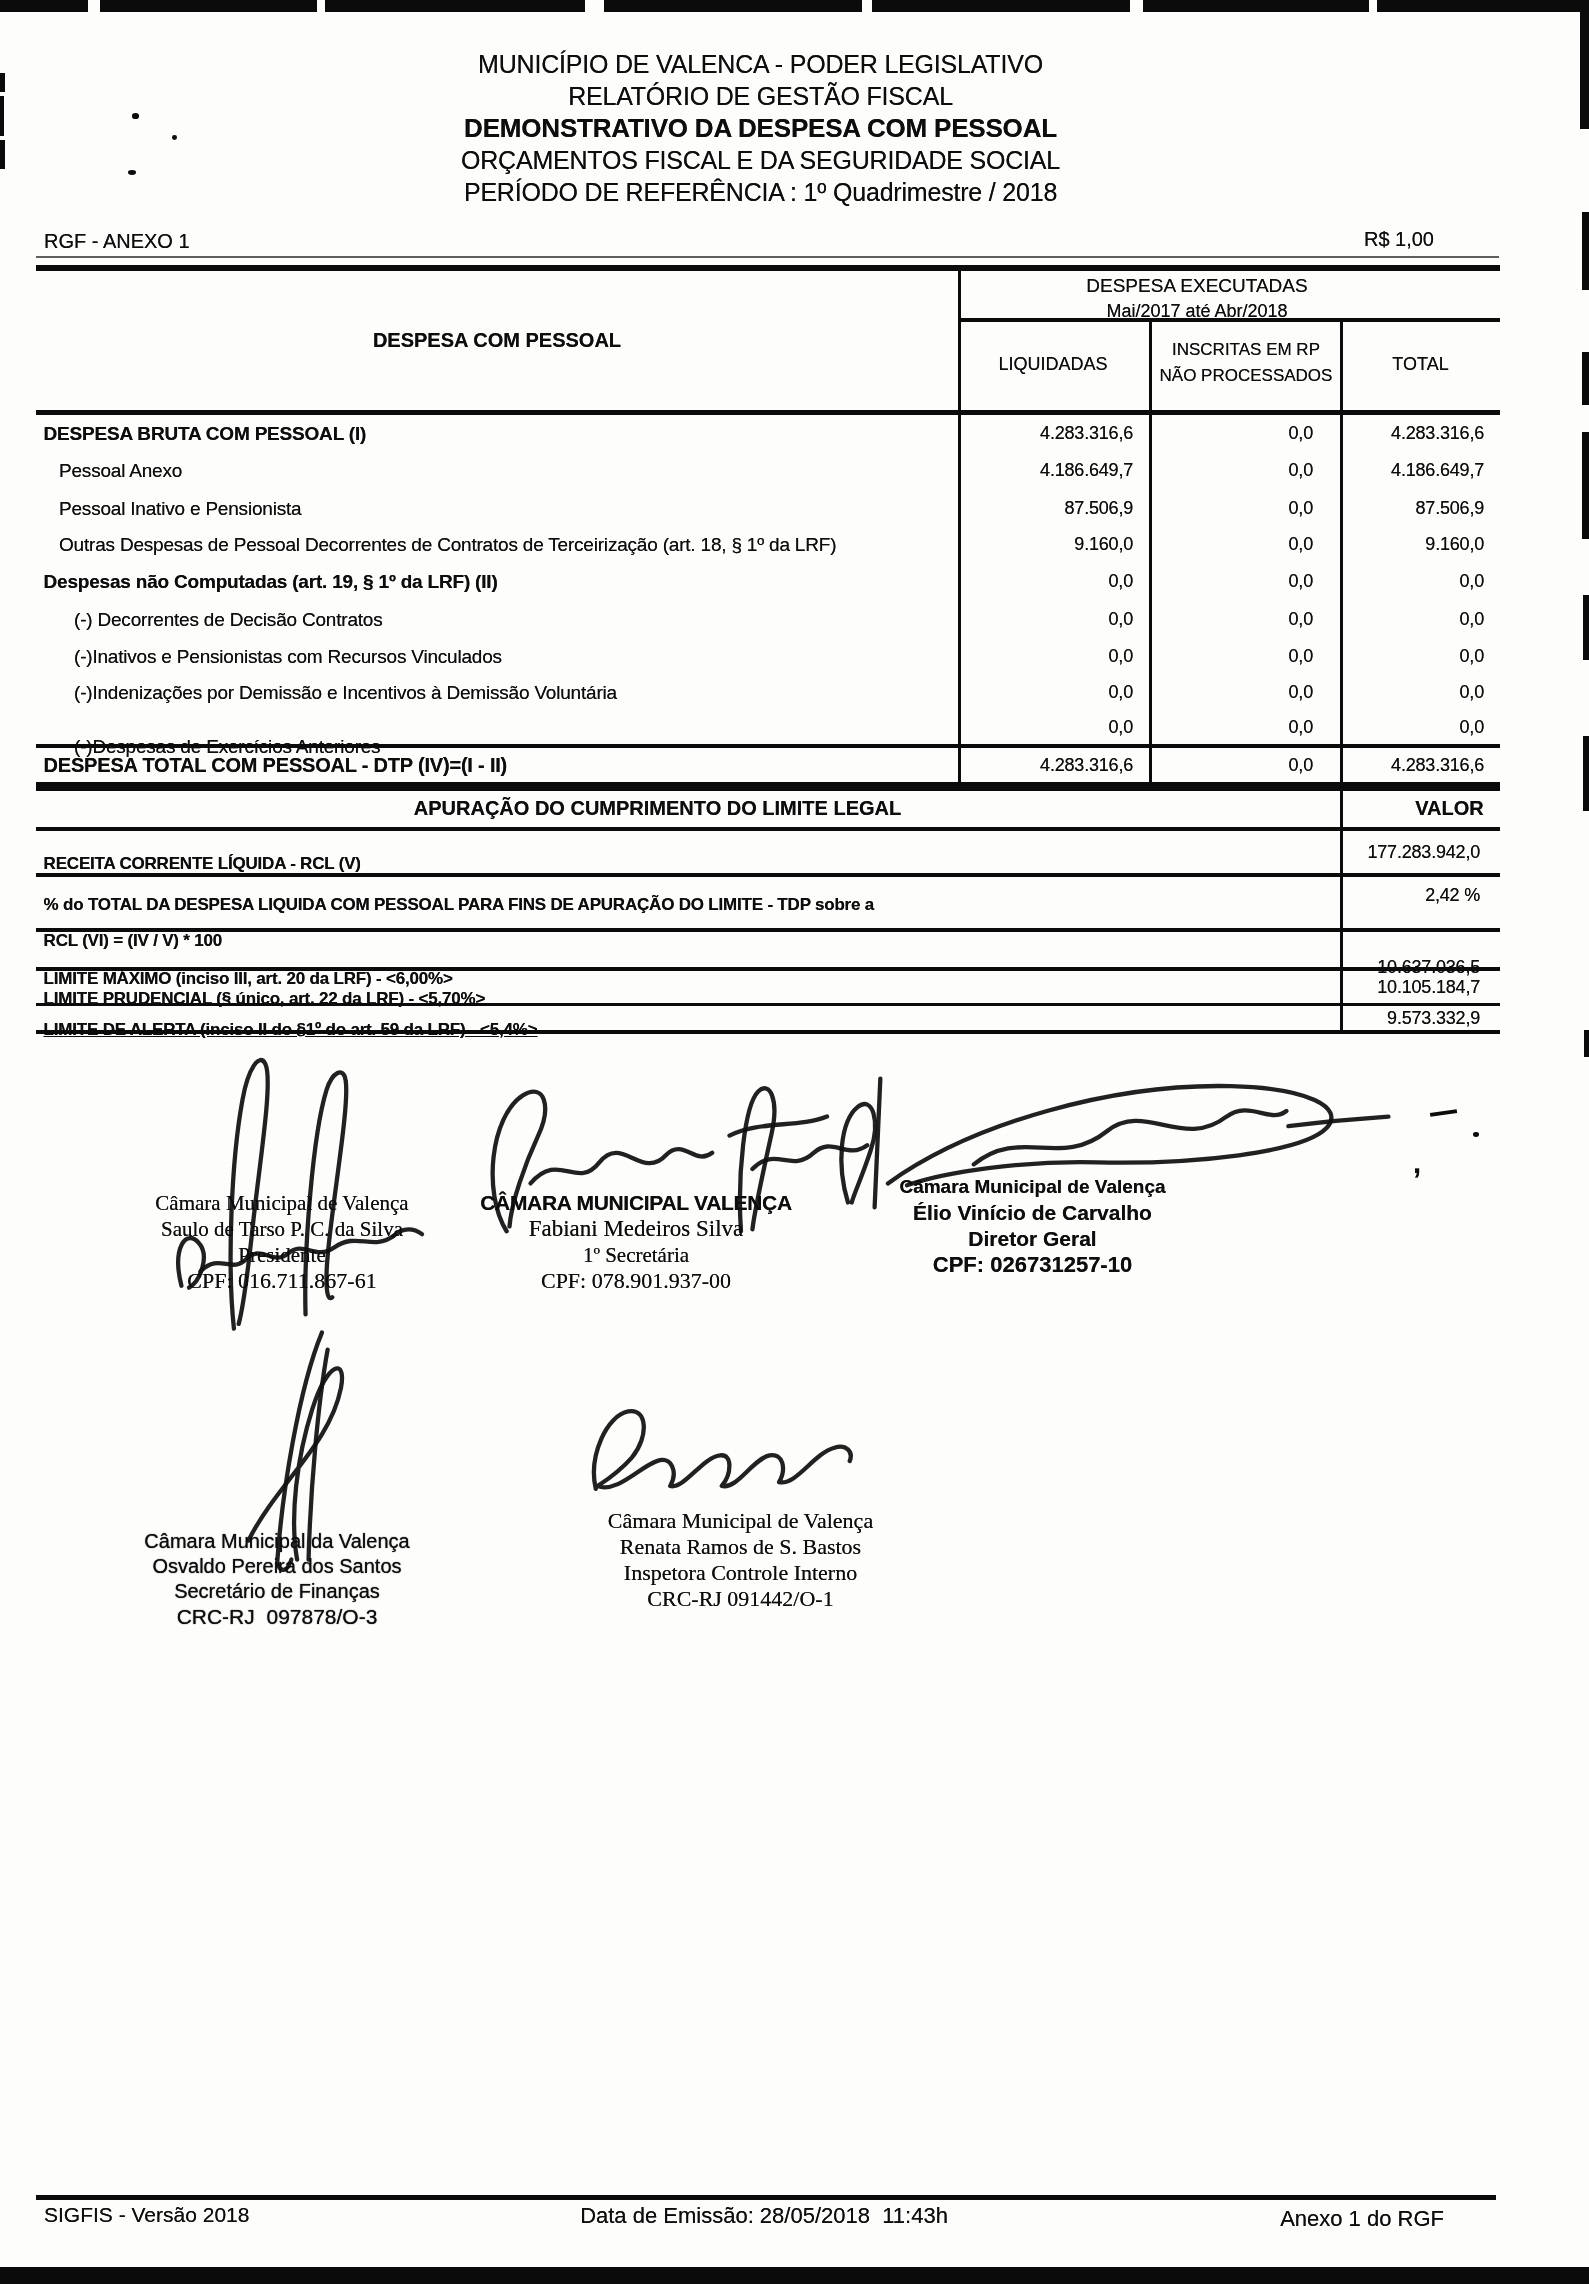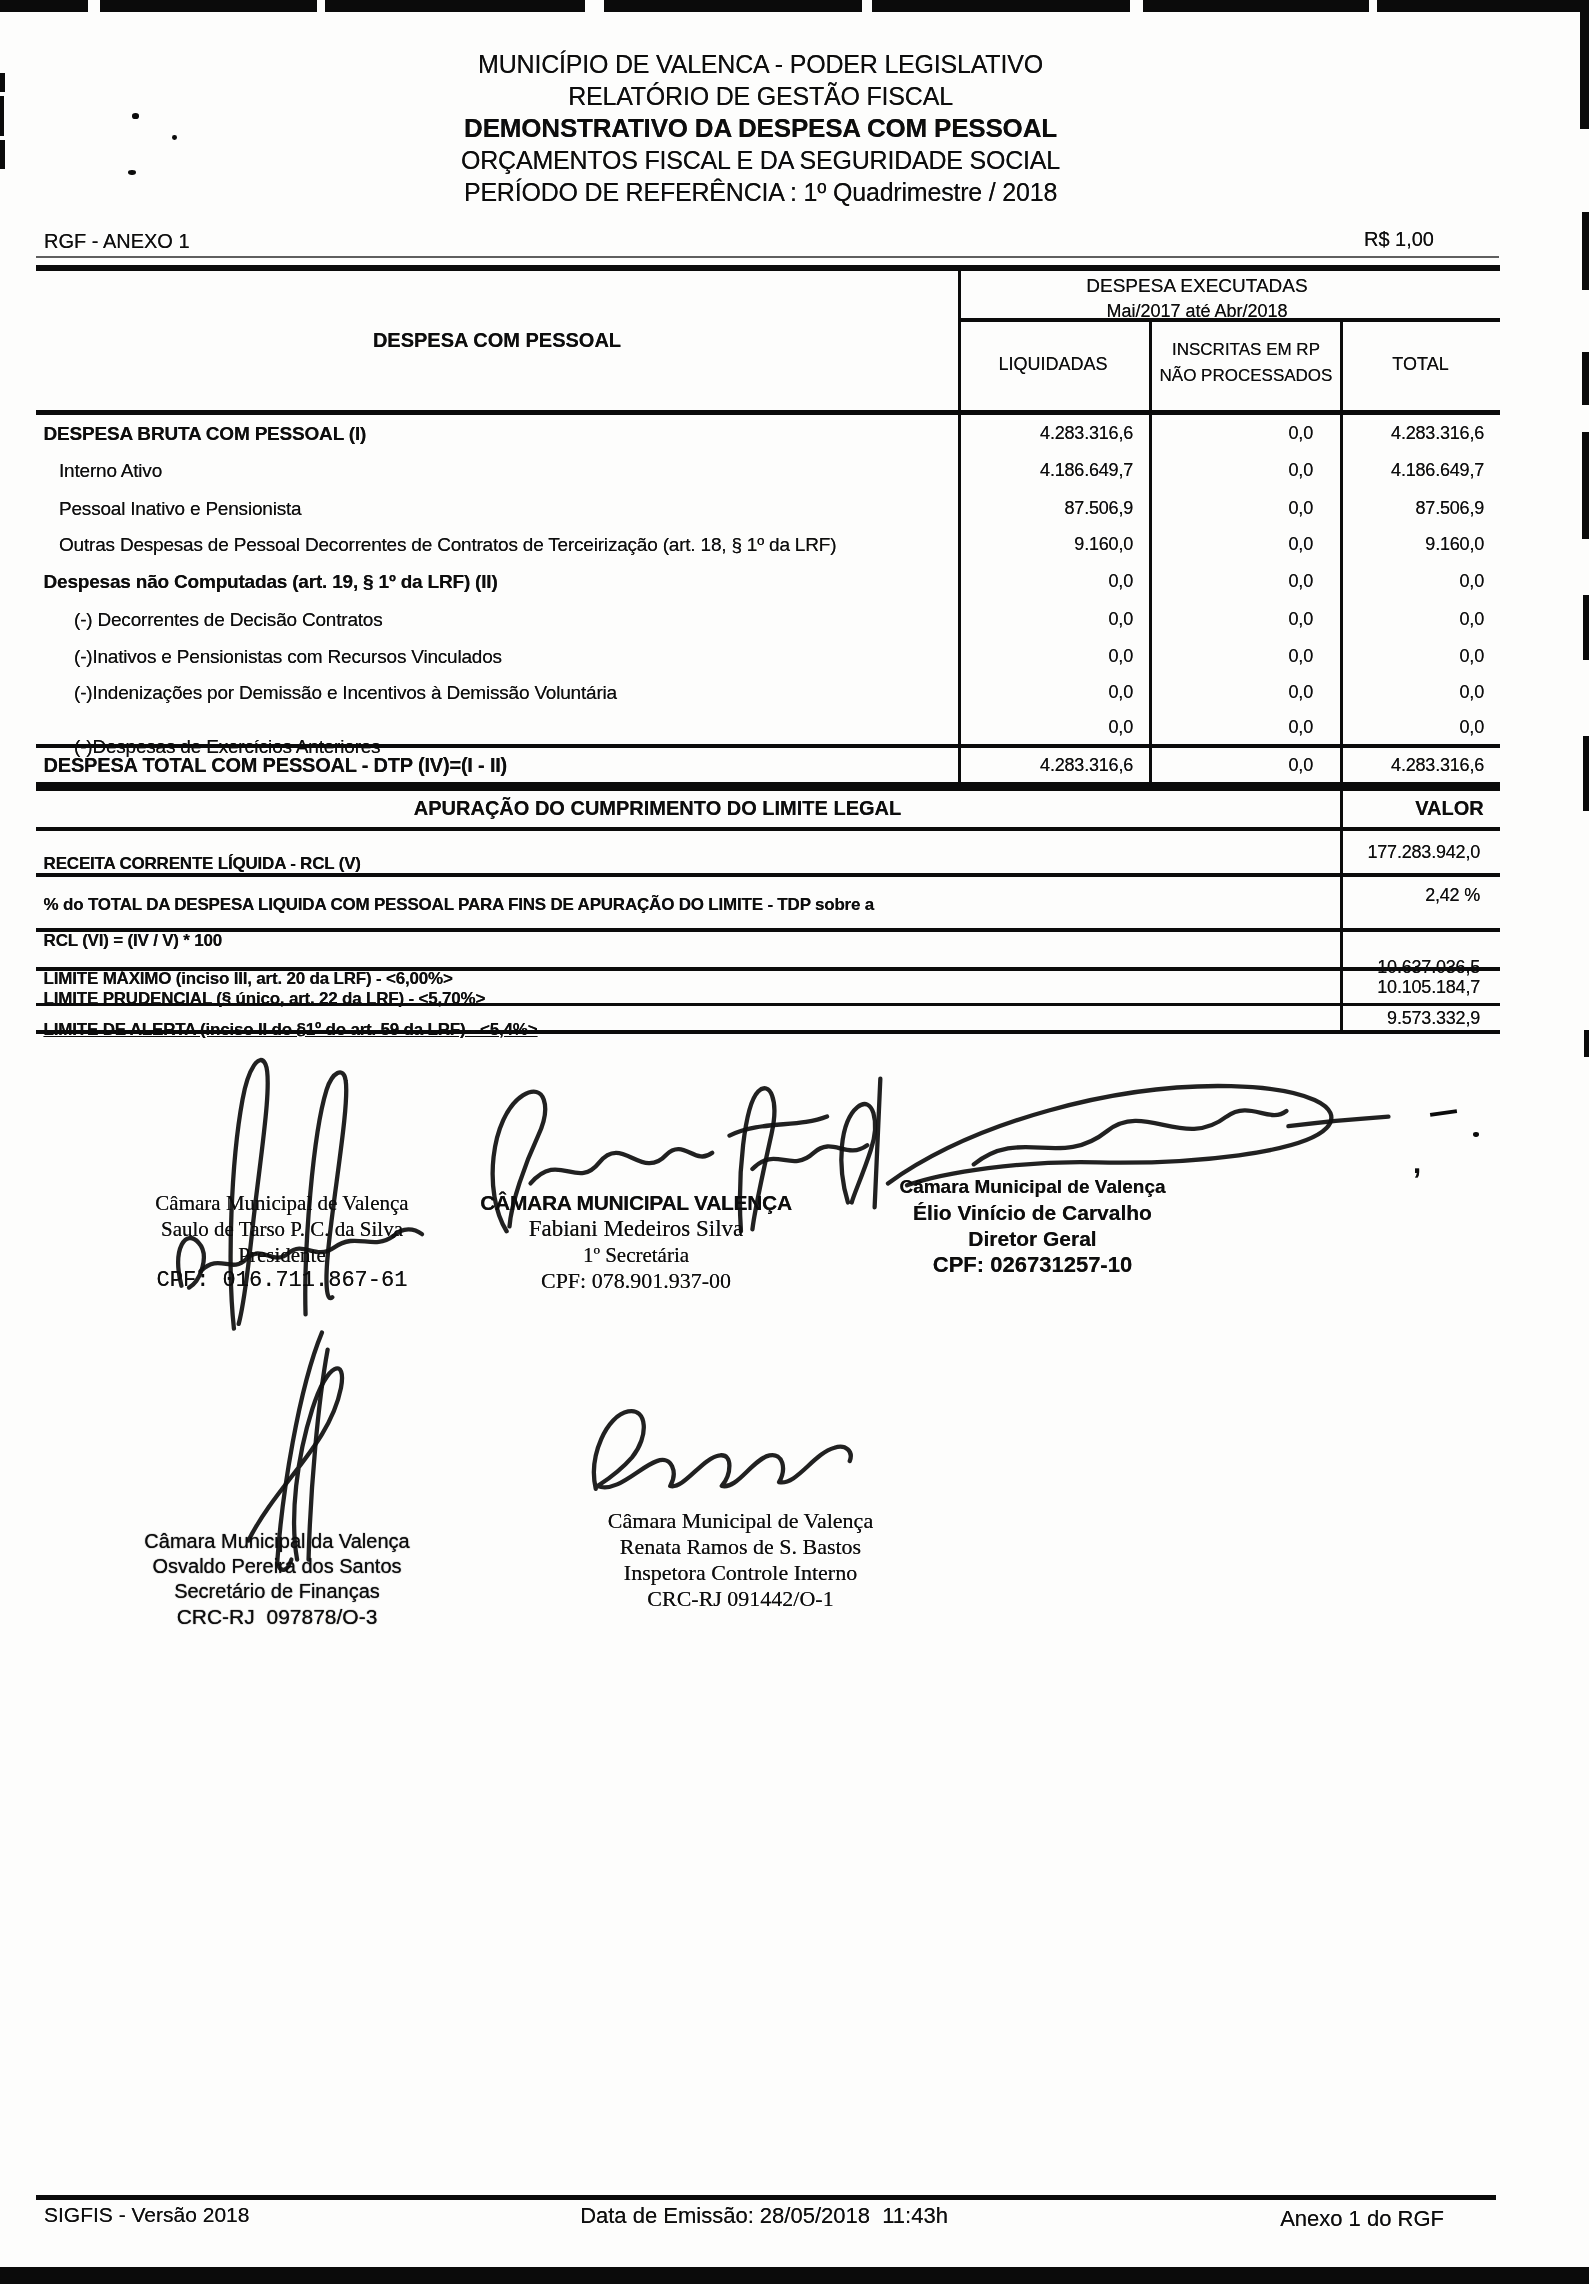--- a/index.html
+++ b/index.html
@@ -90,21 +90,21 @@
     <div class="abs flex fctr tx" style="left:922px;top:54px;width:190px;height:91px;font-size:18px;">LIQUIDADAS</div>
     <div class="abs flex fctr tx" style="left:1304px;top:54px;width:161px;height:91px;font-size:18px;">TOTAL</div>
 
     <div class="abs" style="left:0;top:150px;width:1464px;height:37px;">
       <div class="abs flex t1lbl b tx" style="left:7.6px;top:0;width:908px;height:37px;">DESPESA BRUTA COM PESSOAL (I)</div>
       <div class="abs flex fend t1val tx" style="left:925px;top:0;width:172px;height:37px;">4.283.316,6</div>
       <div class="abs flex fend t1val tx" style="left:1118px;top:0;width:159px;height:37px;">0,0</div>
       <div class="abs flex fend t1val tx" style="left:1310px;top:0;width:138px;height:37px;">4.283.316,6</div>
     </div>
     <div class="abs" style="left:0;top:187px;width:1464px;height:37px;">
-      <div class="abs flex t1lbl tx" style="left:23px;top:0;width:893px;height:37px;">Interno Ativo</div>
+      <div class="abs flex t1lbl tx" style="left:23px;top:0;width:893px;height:37px;">Pessoal Anexo</div>
       <div class="abs flex fend t1val tx" style="left:925px;top:0;width:172px;height:37px;">4.186.649,7</div>
       <div class="abs flex fend t1val tx" style="left:1118px;top:0;width:159px;height:37px;">0,0</div>
       <div class="abs flex fend t1val tx" style="left:1310px;top:0;width:138px;height:37px;">4.186.649,7</div>
     </div>
     <div class="abs" style="left:0;top:225px;width:1464px;height:37px;">
       <div class="abs flex t1lbl tx" style="left:23px;top:0;width:893px;height:37px;">Pessoal Inativo e Pensionista</div>
       <div class="abs flex fend t1val tx" style="left:925px;top:0;width:172px;height:37px;">87.506,9</div>
       <div class="abs flex fend t1val tx" style="left:1118px;top:0;width:159px;height:37px;">0,0</div>
       <div class="abs flex fend t1val tx" style="left:1310px;top:0;width:138px;height:37px;">87.506,9</div>
     </div>
@@ -194,21 +194,21 @@
     <path d="M40,250 C30,210 45,190 58,205 C70,218 60,245 48,252"></path>
     <path d="M95,295 C88,230 92,120 104,55 C110,22 122,5 128,18 C136,36 122,120 115,185 C110,232 104,275 100,290"></path>
     <path d="M170,280 C168,210 178,90 192,45 C198,26 210,20 212,35 C216,60 200,150 194,210 C190,248 192,268 198,262"></path>
     <path d="M60,235 C80,215 92,238 108,222 C124,206 136,230 152,216 C168,202 180,224 200,210 C224,193 240,214 262,198"></path>
     <path d="M262,198 C272,188 284,190 292,196"></path>
   </svg>
   <div class="stamp serif tx" style="left:110px;top:1190px;width:344px;font-size:21px;">
     <div>Câmara Municipal de Valença</div>
     <div>Saulo de Tarso P. C. da Silva</div>
     <div>Presidente</div>
-    <div class="pre" style="font-size:22px;font-family:Liberation Mono, monospace;">CPF: 016.711.867-61</div>
+    <div class="pre" style="font-size:22px;">CPF: 016.711.867-61</div>
   </div>
 
   <svg class="sig" style="left:454px;top:1078px;" width="440" height="163" viewBox="0 0 460 170">
     <path d="M55,160 C30,120 38,40 72,18 C95,4 102,30 88,60 C74,90 60,130 58,155"></path>
     <path d="M80,110 C110,75 128,118 152,88 C176,58 196,108 222,80 C240,62 252,92 270,78"></path>
     <path d="M300,160 C296,100 304,28 318,14 C330,2 340,22 332,58 C324,94 314,140 312,158"></path>
     <path d="M312,95 C336,70 352,100 376,78 C396,60 410,86 432,70"></path>
     <path d="M288,60 C320,44 360,52 390,40"></path>
   </svg>
   <div class="stamp tx" style="left:459px;top:1190px;width:354px;">

